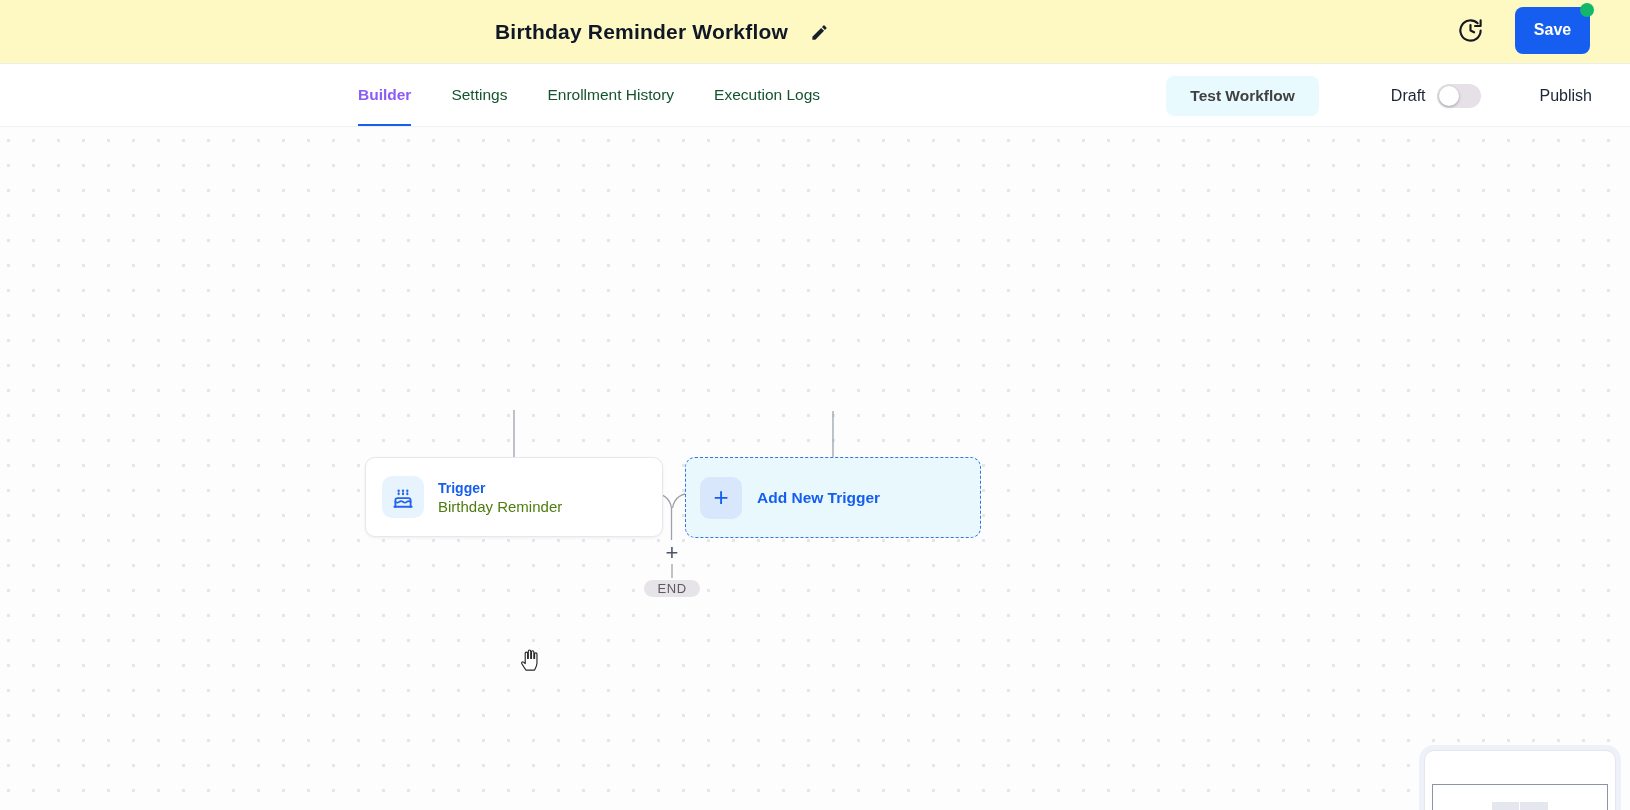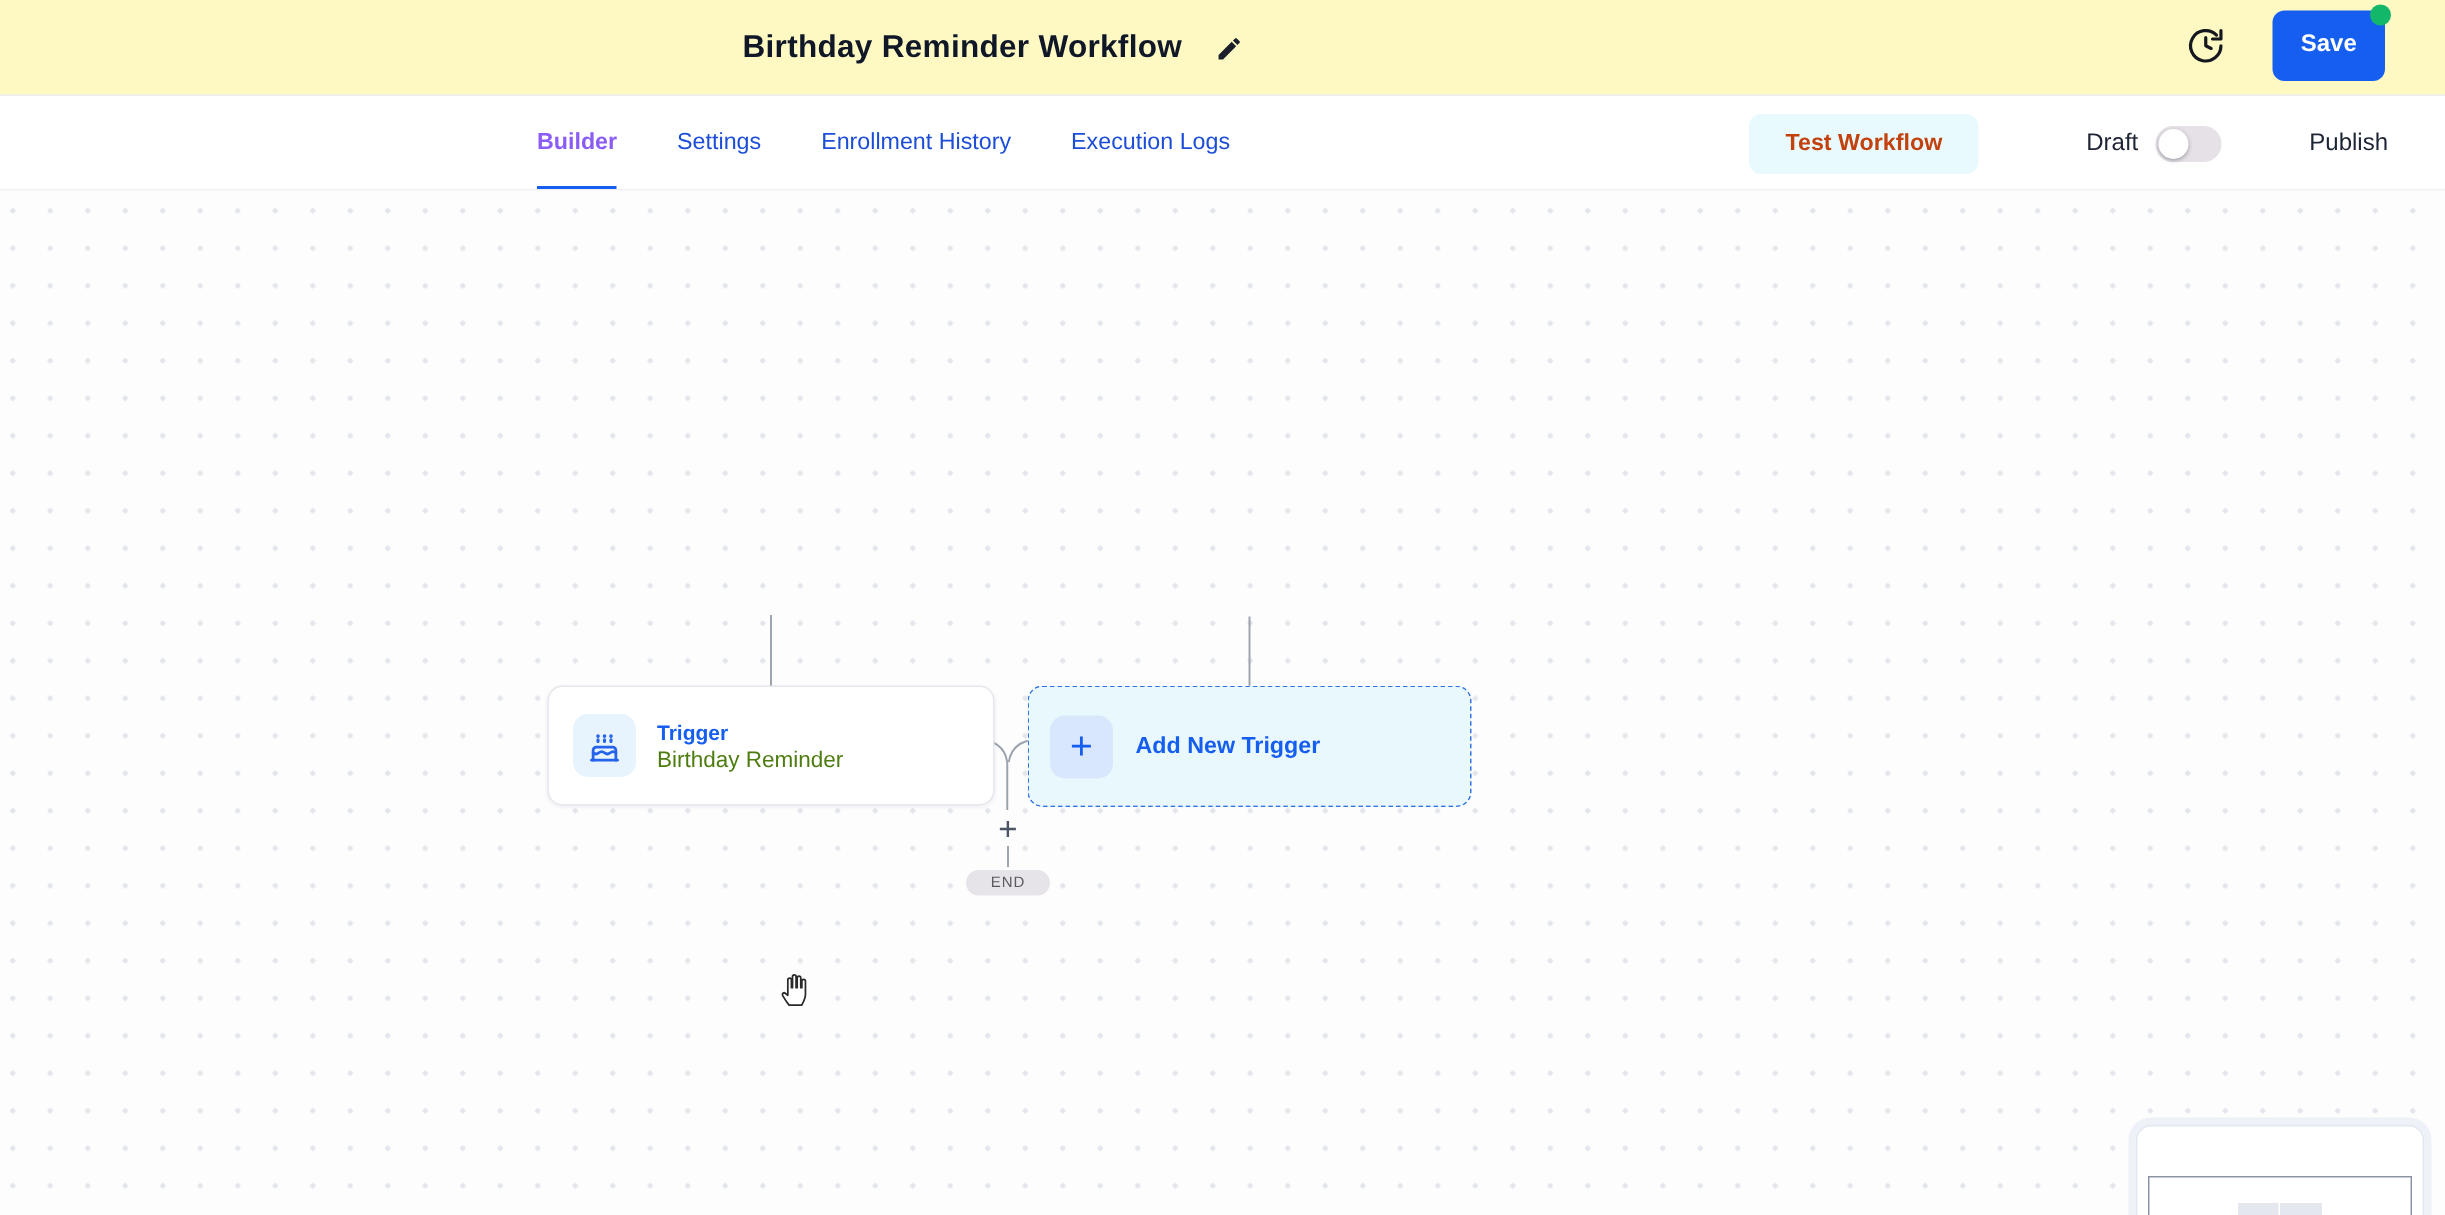--- a/index.html
+++ b/index.html
@@ -24,26 +24,26 @@
     font-size:16px; font-weight:600; border:none; border-radius:8px;
     cursor:pointer; font-family:inherit; }
   .save-dot { position:absolute; top:-4px; right:-4px; width:14px; height:14px;
     border-radius:50%; background:#12B76A; }
 
   
   .tabbar { position:absolute; top:64px; left:0; width:100%; height:63px;
     background:#fff; border-bottom:1px solid #eef0f2; z-index:29;
     display:flex; align-items:stretch; padding-left:358px; }
   .tabs { display:flex; gap:40px; }
-  .tab { display:flex; align-items:center; font-size:15.5px; color:#1d4ed8;
+  .tab { display:flex; align-items:center; font-size:15.5px; color:#14532d;
     cursor:pointer; border-bottom:2.5px solid transparent; padding-top:2px; }
   .tab.active { color:#8b5cf6; border-bottom-color:#155EEF; font-weight:700; }
   .tabbar-right { position:absolute; right:38px; top:0; height:63px;
     display:flex; align-items:center; gap:24px; }
-  .test-btn { background:#e9faff; color:#c2410c; font-size:15.5px; font-weight:600;
+  .test-btn { background:#e9faff; color:#404040; font-size:15.5px; font-weight:600;
     padding:11px 24px; border-radius:8px; border:none; cursor:pointer; font-family:inherit; }
   .pub-group { display:flex; align-items:center; gap:11px; }
   .pub-label { font-size:16px; color:#1d2433;margin-left:48px; }
   .toggle { position:relative; width:44px; height:24px; border-radius:12px;
     background:#e6e1e6; cursor:pointer; }
   .toggle .knob { position:absolute; left:2px; top:2px; width:20px; height:20px;
     border-radius:50%; background:#fff; box-shadow:0 1px 3px rgba(16,24,40,.35); }
 
   
   .canvas { position:absolute; top:127px; left:0; width:1630px; height:683px;
@@ -67,21 +67,21 @@
   .add-tile { width:42px; height:42px; border-radius:10px; background:#d8e7fb;
     display:flex; align-items:center; justify-content:center; flex:0 0 auto; }
   .add-plus { font-size:26px; line-height:1; color:#155EEF; font-weight:400;
     margin-top:-2px; }
   .add-label { margin-left:15px; font-size:15.5px; font-weight:600; color:#155EEF; }
 
   .junction-plus { position:absolute; left:672px; top:426px; transform:translate(-50%,-50%);
     font-size:22px; color:#4b5563; cursor:pointer; line-height:1; }
   .end-pill { position:absolute; left:644px; top:453px; width:56px; height:17px;
     background:#e7e4e9; border-radius:16.5px; display:flex; align-items:center;
-    justify-content:center; font-size:10px; font-weight:500; color:#5d5761;
+    justify-content:center; font-size:13px; font-weight:500; color:#5d5761;
     letter-spacing:.6px; }
 
   .hand-cursor { position:absolute; left:516px; top:518px; width:28px; height:28px;
     pointer-events:none; }
 
   
   .minimap { position:absolute; left:1424px; top:623px; width:192px; height:90px;
     background:#fff; border:1px solid #e2e7f0; border-radius:10px 10px 0 0;
     box-shadow:0 0 0 5px rgba(227,232,243,.55); cursor:pointer; }
   .minimap-view { position:absolute; left:7px; top:33px; width:176px; height:80px;

